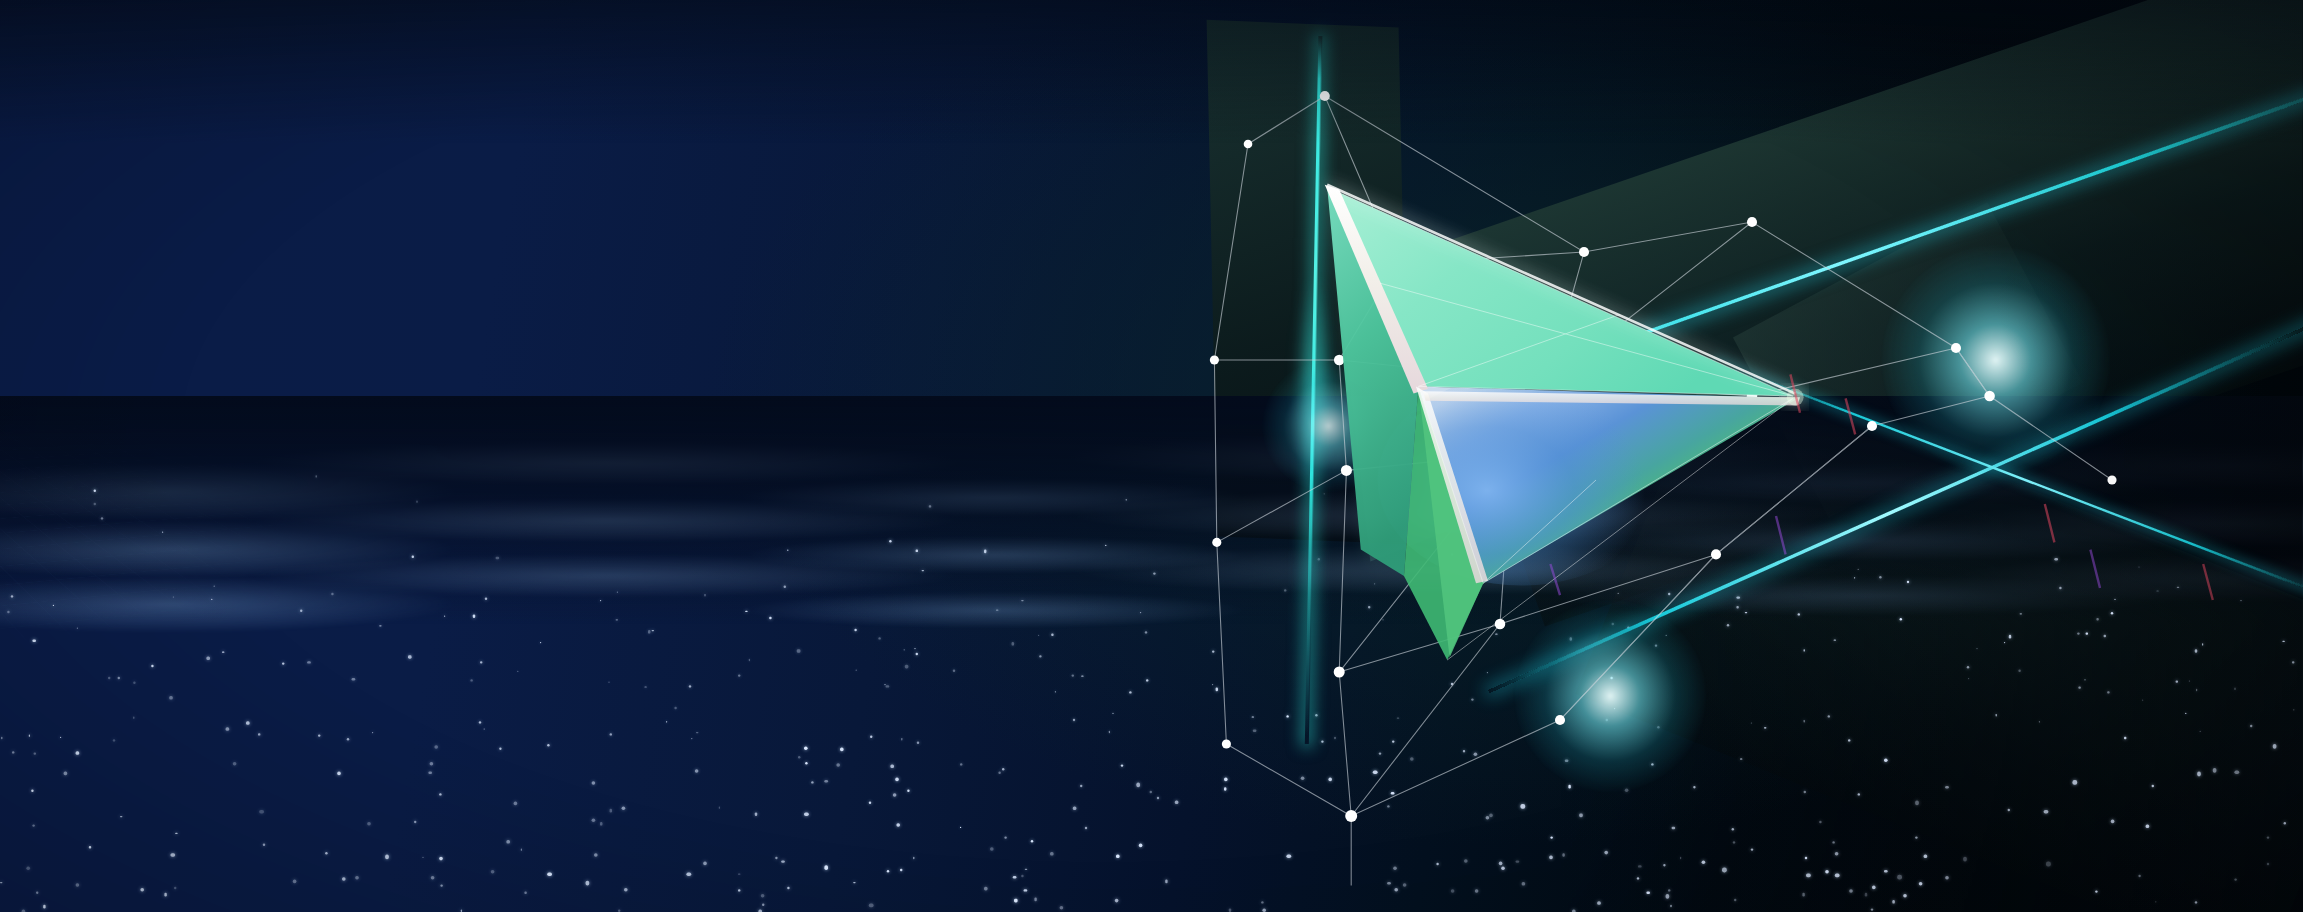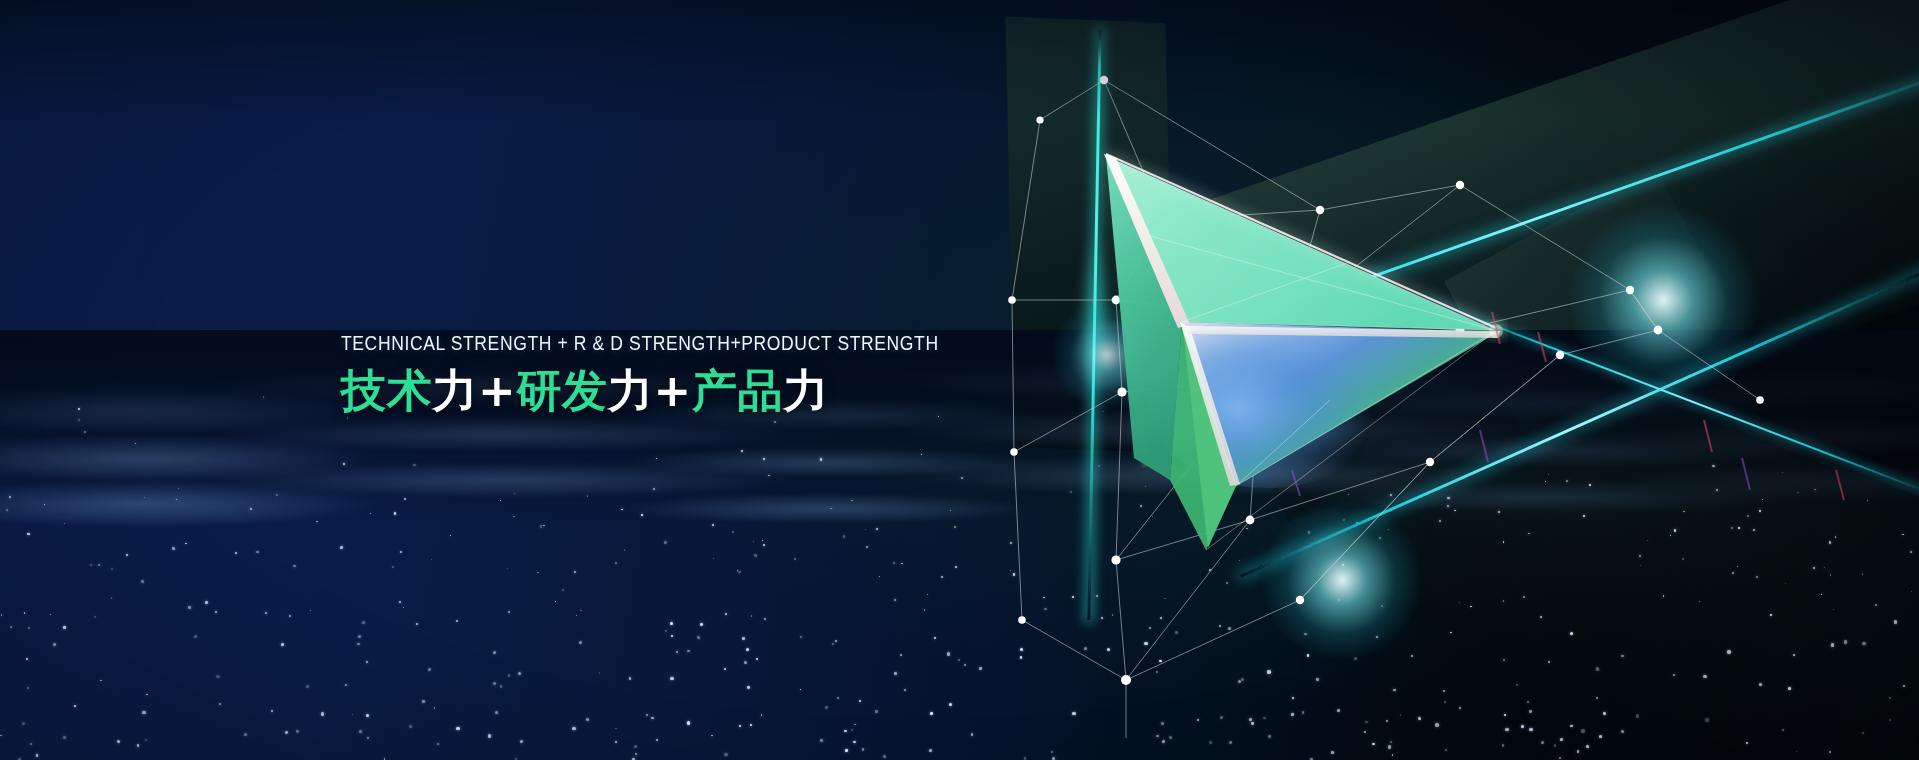--- a/index.html
+++ b/index.html
@@ -789,18 +789,14 @@
     <g stroke="#9b4ce0" stroke-width="2" opacity="0.5">
       <path d="M1480 430 L1488 462"></path>
       <path d="M1742 458 L1750 490"></path>
       <path d="M1292 470 L1300 496"></path>
     </g>
   </svg>
 
   <div class="top-fade"></div>
   <div class="vignette"></div>
 
-  <div class="text-block">
-    <div class="eyebrow">TECHNICAL STRENGTH + R &amp; D STRENGTH+PRODUCT STRENGTH</div>
-    <div class="headline" id="headline"><span class="g">技术</span><span class="w">力</span><span class="w">+</span><span class="g">研发</span><span class="w">力</span><span class="w">+</span><span class="g">产品</span><span class="w">力</span></div>
-  </div>
 
 </div>
 
 </body></html>

